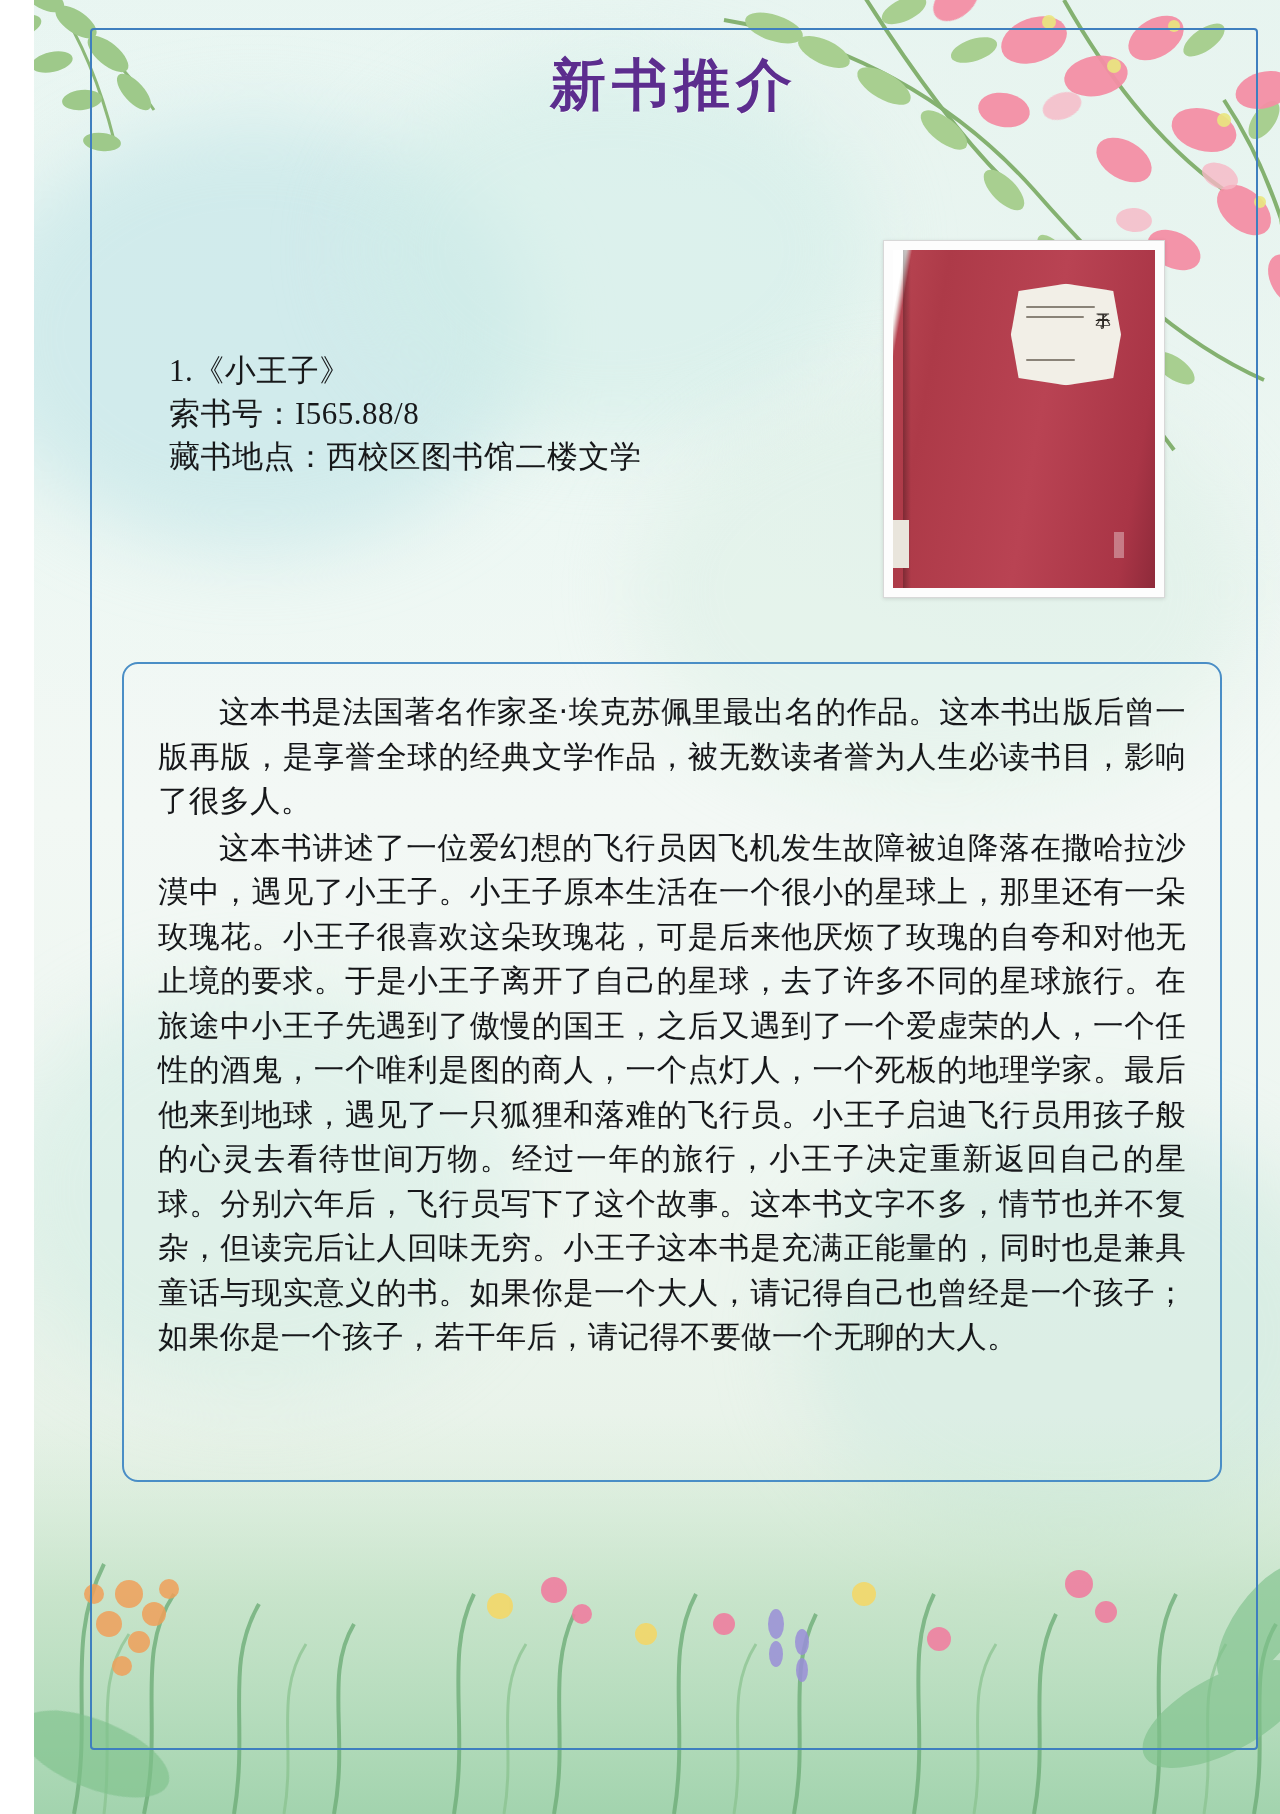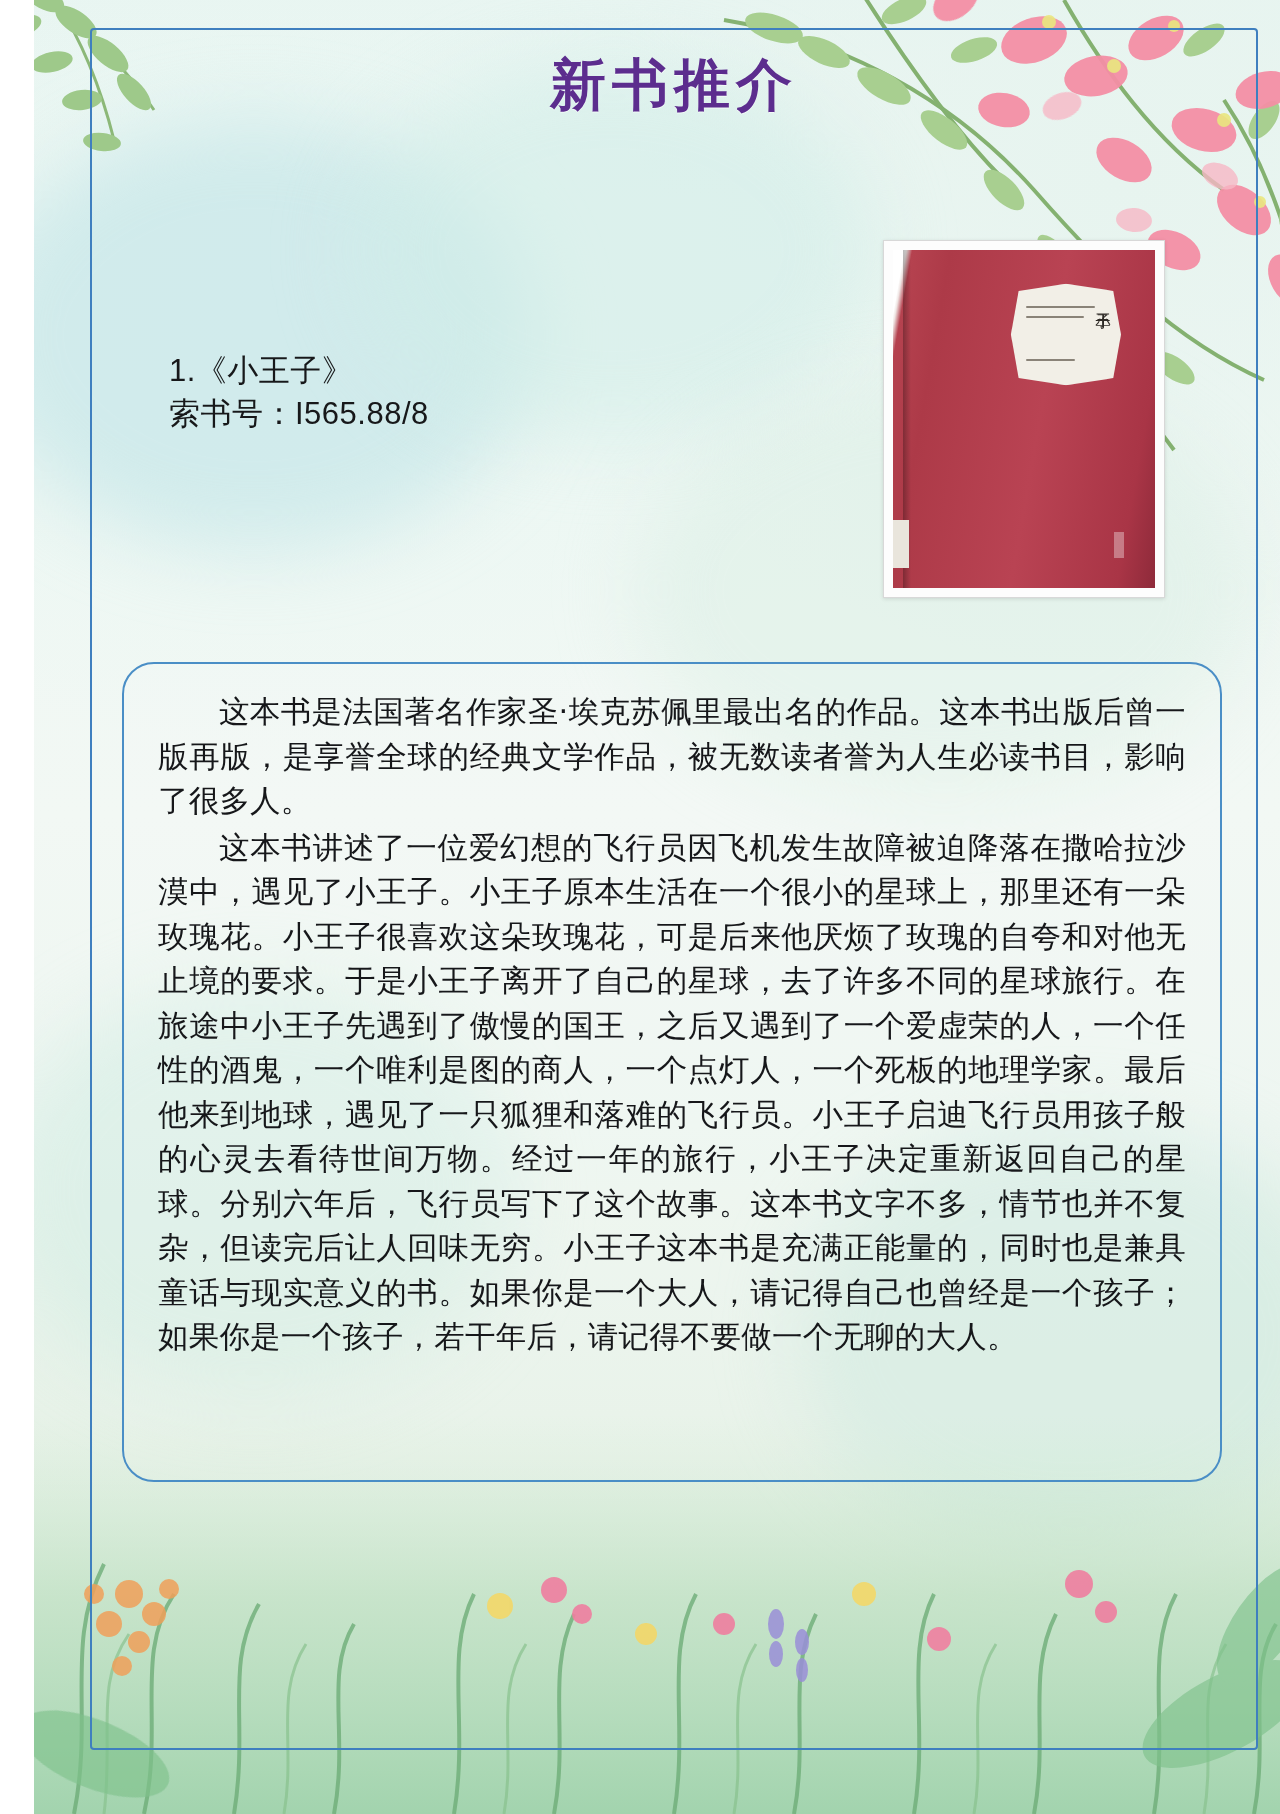--- a/index.html
+++ b/index.html
@@ -127,37 +127,37 @@
     position: absolute; left: 0; bottom: 6%;
     width: 6%; height: 14%; background: #e9e5dc;
   }
 
   
   .info {
     position: absolute;
     left: 135px;
     top: 350px;
     width: 660px;
-    font-family: Liberation Sans, sans-serif;
+    font-family: Liberation Serif, serif;
     font-size: 31px;
     line-height: 1.38;
     color: #17181a;
     letter-spacing: .5px;
   }
   .info div { white-space: pre; }
 
   
   .desc-box {
     position: absolute;
     left: 88px;
     top: 662px;
     width: 1100px;
     height: 820px;
     border: 2px solid #4a8ec6;
-    border-radius: 32px;
+    border-radius: 16px;
     box-sizing: border-box;
     background: rgba(255,255,255,0.10);
     padding: 26px 34px 18px 34px;
   }
   .desc-box p {
     margin: 0;
     font-family: "DejaVu Sans", "Liberation Sans", sans-serif;
     font-size: 30.5px;
     line-height: 1.46;
     color: #16171a;
@@ -331,20 +331,21 @@
         <span class="lbl-line l3"></span>
         <span class="cn">小王子</span>
       </div>
       <div class="bottom-mark"></div>
     </div>
   </div>
 
   <div class="info">
     <div>1.《小王子》</div>
     <div>索书号：I565.88/8</div>
+    <div>藏书地点：西校区图书馆二楼文学</div>
   </div>
 
   <div class="desc-box">
     <p>这本书是法国著名作家圣·埃克苏佩里最出名的作品。这本书出版后曾一版再版，是享誉全球的经典文学作品，被无数读者誉为人生必读书目，影响了很多人。</p>
     <p>这本书讲述了一位爱幻想的飞行员因飞机发生故障被迫降落在撒哈拉沙漠中，遇见了小王子。小王子原本生活在一个很小的星球上，那里还有一朵玫瑰花。小王子很喜欢这朵玫瑰花，可是后来他厌烦了玫瑰的自夸和对他无止境的要求。于是小王子离开了自己的星球，去了许多不同的星球旅行。在旅途中小王子先遇到了傲慢的国王，之后又遇到了一个爱虚荣的人，一个任性的酒鬼，一个唯利是图的商人，一个点灯人，一个死板的地理学家。最后他来到地球，遇见了一只狐狸和落难的飞行员。小王子启迪飞行员用孩子般的心灵去看待世间万物。经过一年的旅行，小王子决定重新返回自己的星球。分别六年后，飞行员写下了这个故事。这本书文字不多，情节也并不复杂，但读完后让人回味无穷。小王子这本书是充满正能量的，同时也是兼具童话与现实意义的书。如果你是一个大人，请记得自己也曾经是一个孩子；如果你是一个孩子，若干年后，请记得不要做一个无聊的大人。</p>
   </div>
 
 </div>
 
 </body></html>

